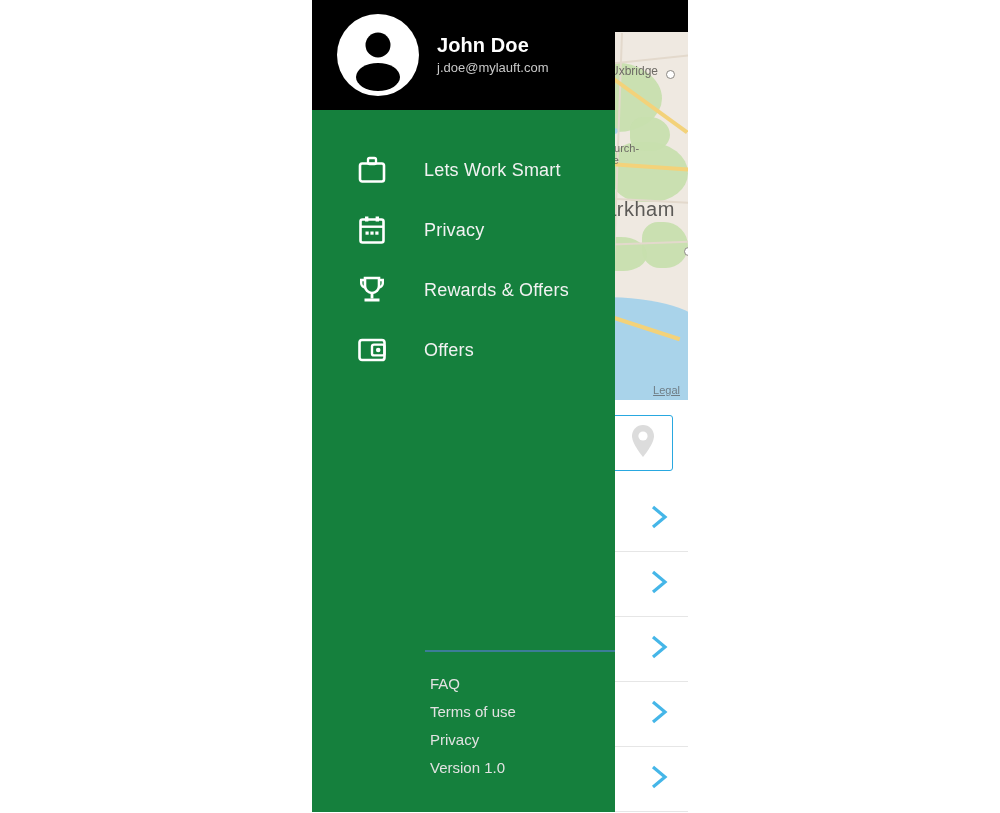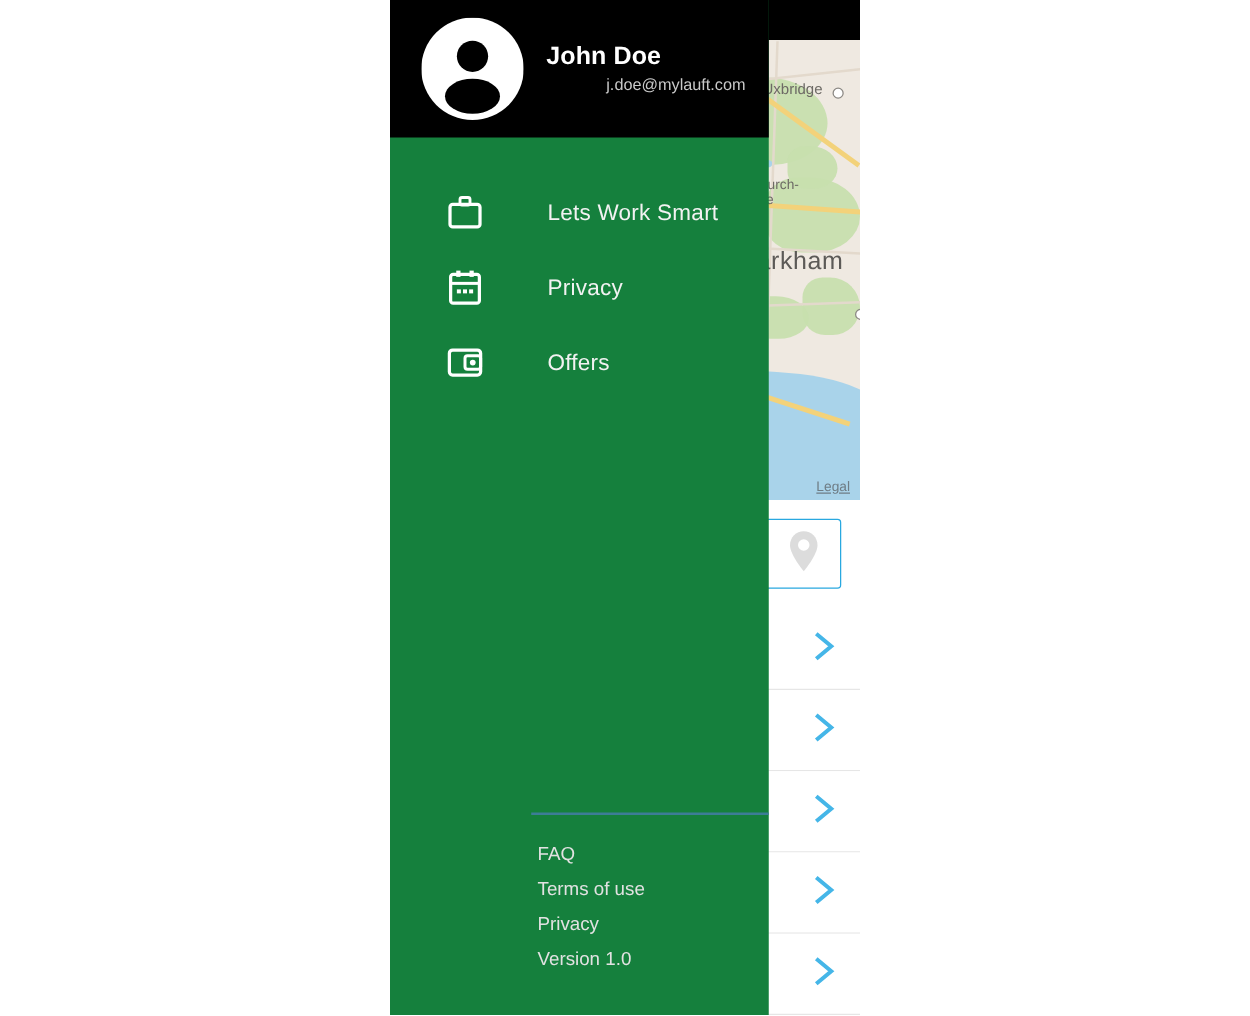--- a/index.html
+++ b/index.html
@@ -199,21 +199,20 @@
     font-size: 20px;
     font-weight: bold;
     line-height: 24px;
     letter-spacing: .1px;
   }
   #profile-email {
     color: #c9c9c9;
     font-size: 13px;
     line-height: 18px;
     margin-top: 2px;
-    margin-left: 48px;
   }
 
   #nav-list {
     flex: 0 0 auto;
     padding-top: 30px;
   }
   .nav-item {
     height: 60px;
     display: flex;
     align-items: center;
@@ -223,21 +222,21 @@
   }
   .nav-icon {
     width: 34px;
     height: 34px;
     flex: 0 0 auto;
     display: flex;
     align-items: center;
     justify-content: center;
   }
   .nav-label {
-    margin-left: 49px;
+    margin-left: 35px;
     color: #f2f2f2;
     font-size: 18px;
     letter-spacing: .2px;
   }
 
   #drawer-spacer { flex: 1 1 auto; }
 
   #drawer-footer {
     flex: 0 0 auto;
     padding: 0 0 30px 0;
@@ -425,20 +424,32 @@
           <rect x="4.5" y="5.5" width="23" height="23" rx="2" fill="none" stroke="#ffffff" stroke-width="2.6"></rect>
           <rect x="4.5" y="11.5" width="23" height="2.4" fill="#ffffff"></rect>
           <rect x="9.5" y="17.5" width="3.2" height="3.2" fill="#ffffff"></rect>
           <rect x="14.4" y="17.5" width="3.2" height="3.2" fill="#ffffff"></rect>
           <rect x="19.3" y="17.5" width="3.2" height="3.2" fill="#ffffff"></rect>
         </svg>
       </span>
       <span class="nav-label">Privacy</span>
     </div>
 
+    <div class="nav-item">
+      <span class="nav-icon">
+        <svg width="32" height="32" viewBox="0 0 32 32" aria-hidden="true">
+          <path d="M9 4h14v8a7 7 0 0 1-14 0V4z" fill="none" stroke="#ffffff" stroke-width="2.6"></path>
+          <path d="M9 6H5.2v3.2A4.2 4.2 0 0 0 9.4 13.4" fill="none" stroke="#ffffff" stroke-width="2.4"></path>
+          <path d="M23 6h3.8v3.2a4.2 4.2 0 0 1-4.2 4.2" fill="none" stroke="#ffffff" stroke-width="2.4"></path>
+          <rect x="14.6" y="18.5" width="2.8" height="6" fill="#ffffff"></rect>
+          <rect x="8.5" y="24.5" width="15" height="3" fill="#ffffff"></rect>
+        </svg>
+      </span>
+      <span class="nav-label">Rewards &amp; Offers</span>
+    </div>
 
     <div class="nav-item">
       <span class="nav-icon">
         <svg width="32" height="32" viewBox="0 0 32 32" aria-hidden="true">
           <rect x="3.5" y="6" width="25" height="20" rx="2.6" fill="none" stroke="#ffffff" stroke-width="2.6"></rect>
           <rect x="16" y="10.6" width="12.5" height="10.8" rx="2" fill="none" stroke="#ffffff" stroke-width="2.4"></rect>
           <circle cx="22.2" cy="16" r="2.3" fill="#ffffff"></circle>
         </svg>
       </span>
       <span class="nav-label">Offers</span>

